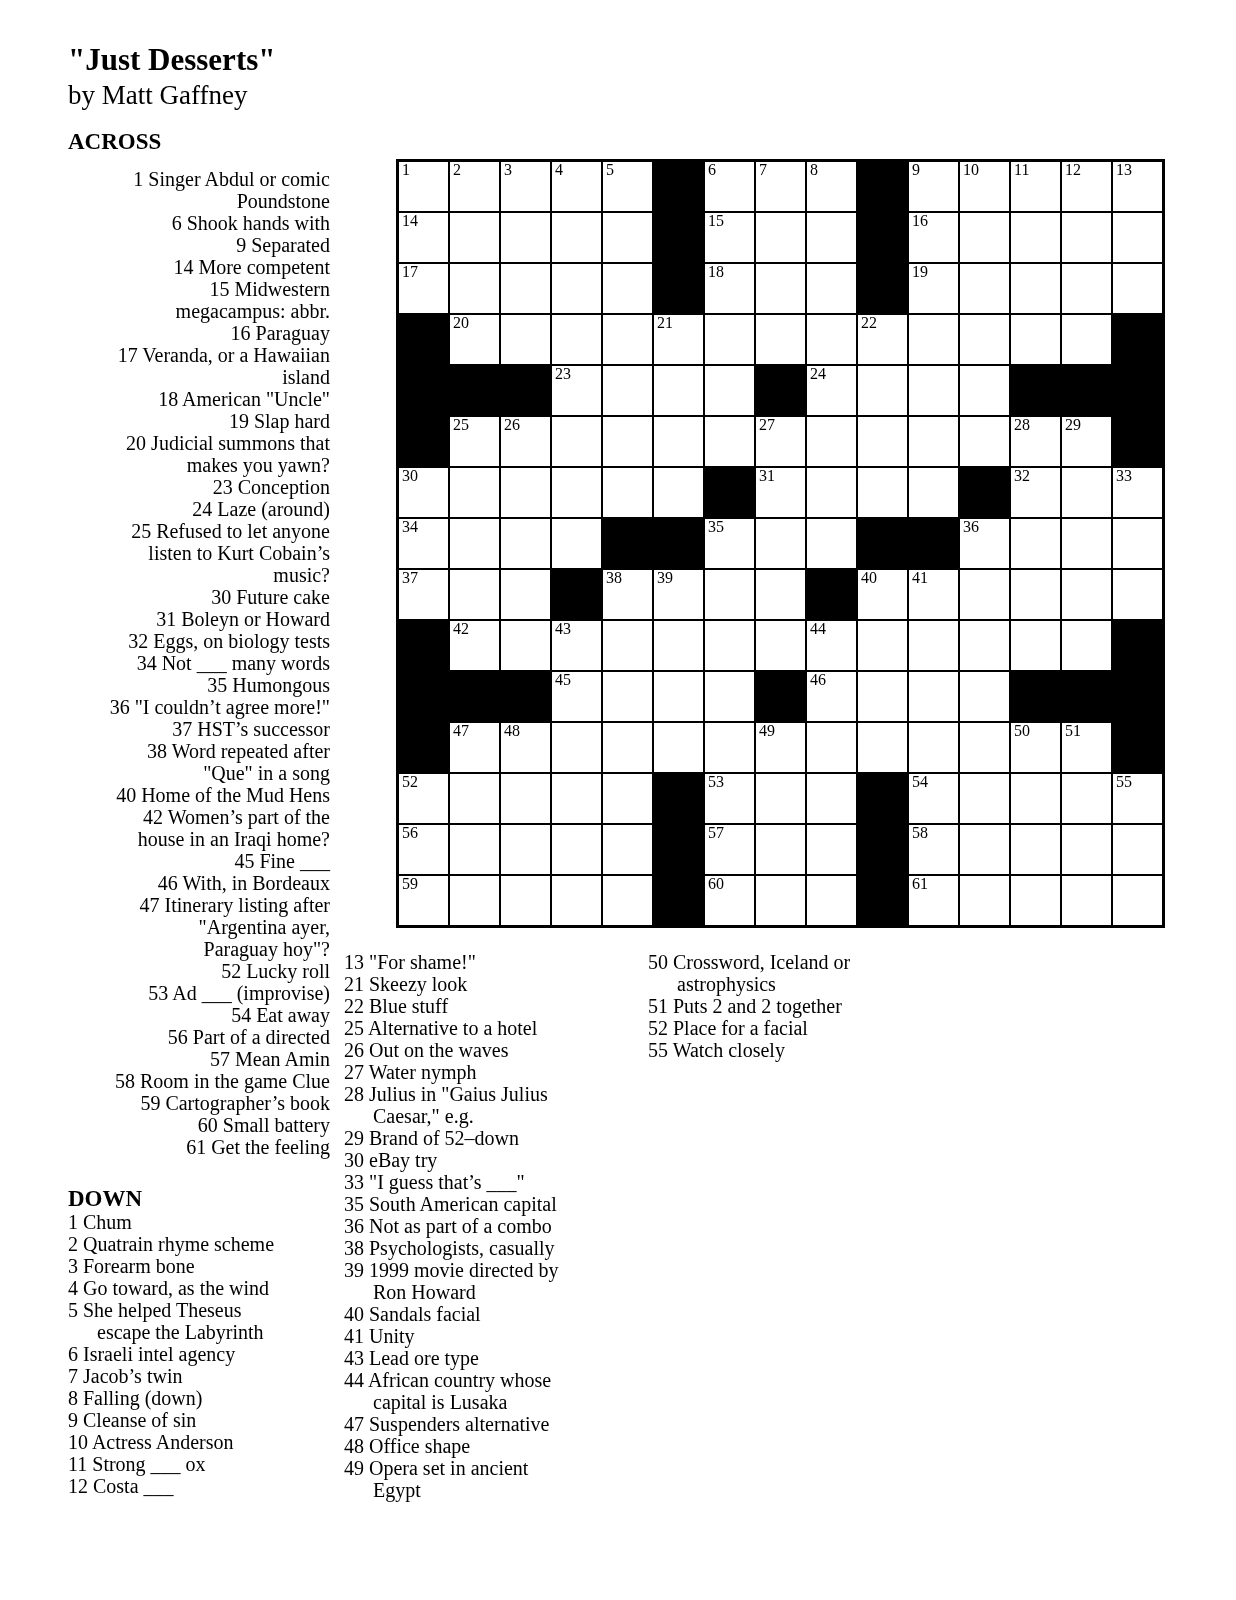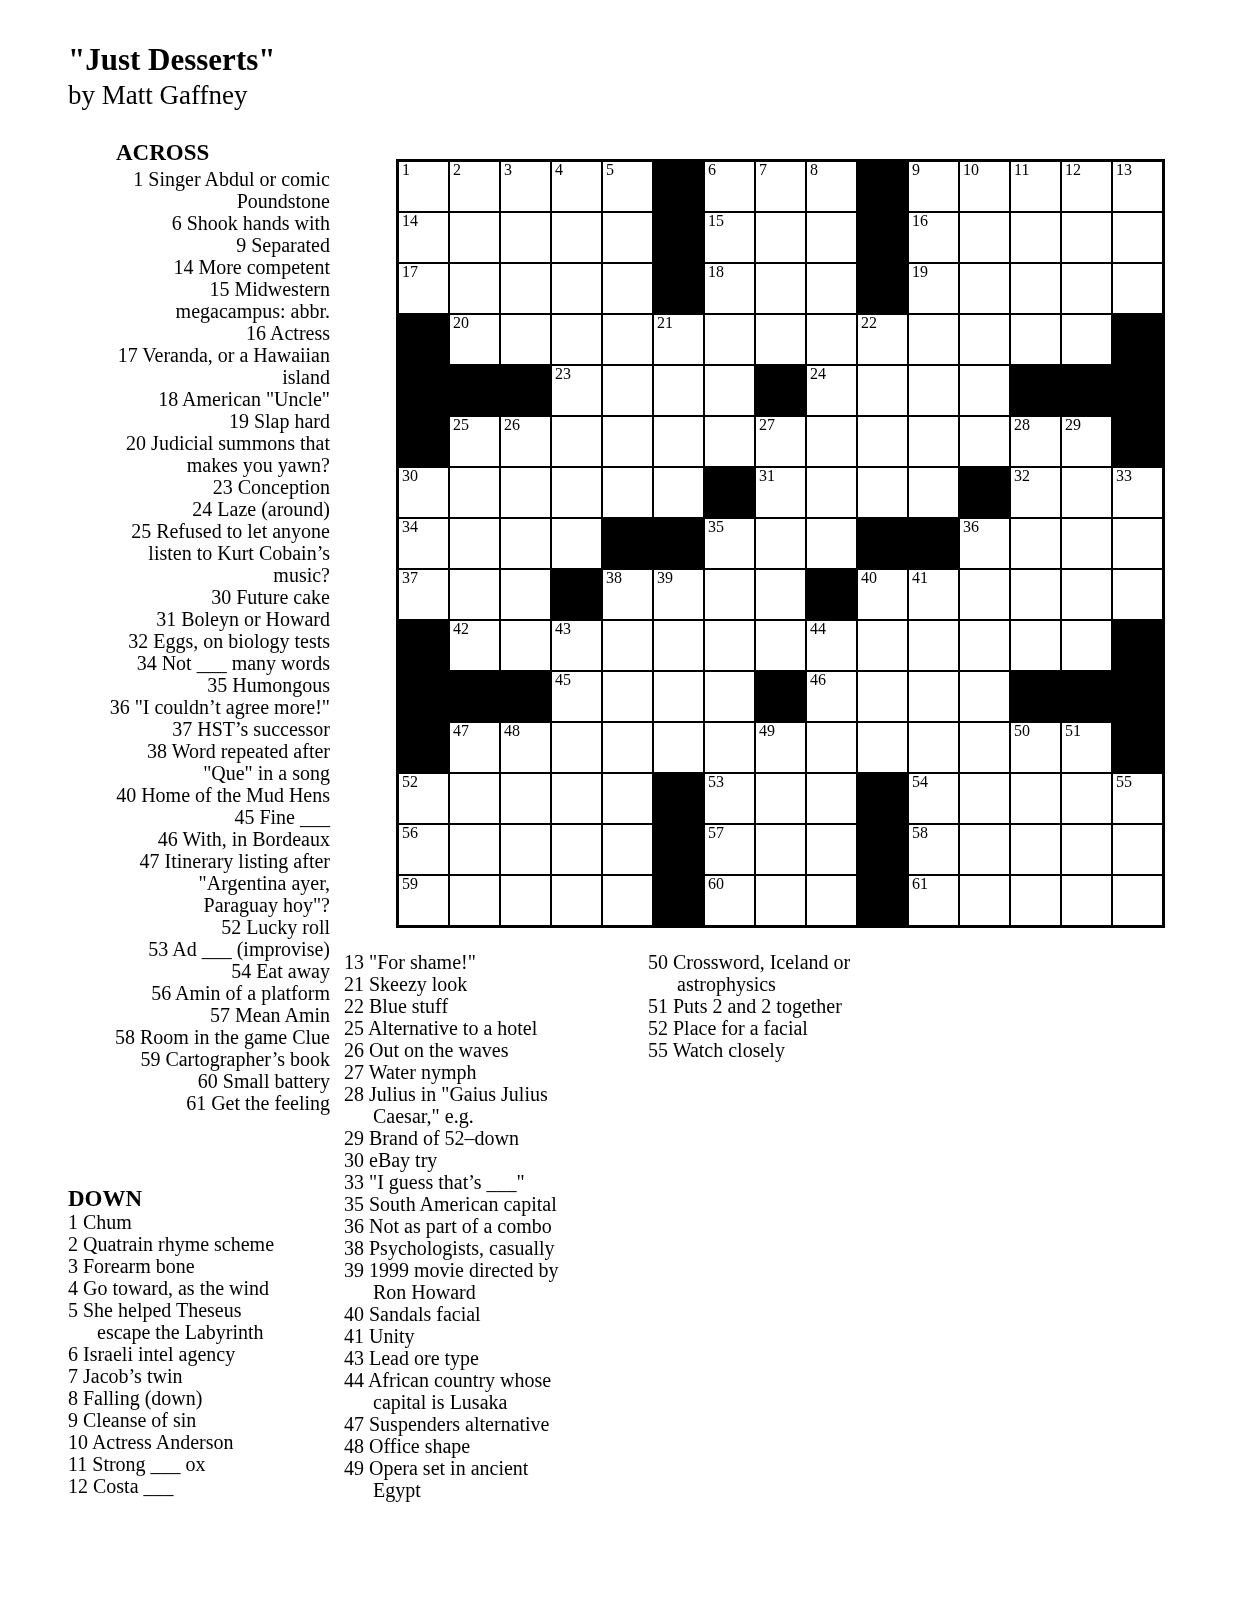--- a/index.html
+++ b/index.html
@@ -13,21 +13,21 @@
     position:absolute; left:68px; top:44px;
     font-size:31px; font-weight:bold; line-height:31px;
   }
   .byline {
     position:absolute; left:68px; top:82px;
     font-size:27px; line-height:27px;
   }
   .section-heading {
     position:absolute; font-size:23px; font-weight:bold; line-height:23px;
   }
-  .across-heading { left:68px; top:141px;margin-left:48px; }
+  .across-heading { left:68px; top:130px; }
   .down-heading   { left:68px; top:1187px; }
   .clue-col {
     position:absolute; font-size:20px; line-height:22px;
   }
   .across-list { left:68px;  top:168px;  width:262px;text-align:right; }
   .down-list-1 { left:68px;  top:1211px; width:262px; }
   .down-list-2 { left:344px; top:951px;  width:272px; }
   .down-list-3 { left:616px; top:951px;  width:288px;margin-left:32px; }
   .clue {
     padding-left:29px; text-indent:-29px;
@@ -57,21 +57,21 @@
 
 <div class="section-heading across-heading">ACROSS</div>
 <div class="clue-col across-list" id="across-list">
     <div class="clue"><span class="clue-num">1</span> <span class="clue-text">Singer Abdul or comic
 Poundstone</span></div>
     <div class="clue"><span class="clue-num">6</span> <span class="clue-text">Shook hands with</span></div>
     <div class="clue"><span class="clue-num">9</span> <span class="clue-text">Separated</span></div>
     <div class="clue"><span class="clue-num">14</span> <span class="clue-text">More competent</span></div>
     <div class="clue"><span class="clue-num">15</span> <span class="clue-text">Midwestern
 megacampus: abbr.</span></div>
-    <div class="clue"><span class="clue-num">16</span> <span class="clue-text">Actress</span></div>
+    <div class="clue"><span class="clue-num">16</span> <span class="clue-text">Paraguay</span></div>
     <div class="clue"><span class="clue-num">17</span> <span class="clue-text">Veranda, or a Hawaiian
 island</span></div>
     <div class="clue"><span class="clue-num">18</span> <span class="clue-text">American "Uncle"</span></div>
     <div class="clue"><span class="clue-num">19</span> <span class="clue-text">Slap hard</span></div>
     <div class="clue"><span class="clue-num">20</span> <span class="clue-text">Judicial summons that
 makes you yawn?</span></div>
     <div class="clue"><span class="clue-num">23</span> <span class="clue-text">Conception</span></div>
     <div class="clue"><span class="clue-num">24</span> <span class="clue-text">Laze (around)</span></div>
     <div class="clue"><span class="clue-num">25</span> <span class="clue-text">Refused to let anyone
 listen to Kurt Cobain’s
@@ -79,29 +79,31 @@
     <div class="clue"><span class="clue-num">30</span> <span class="clue-text">Future cake</span></div>
     <div class="clue"><span class="clue-num">31</span> <span class="clue-text">Boleyn or Howard</span></div>
     <div class="clue"><span class="clue-num">32</span> <span class="clue-text">Eggs, on biology tests</span></div>
     <div class="clue"><span class="clue-num">34</span> <span class="clue-text">Not ___ many words</span></div>
     <div class="clue"><span class="clue-num">35</span> <span class="clue-text">Humongous</span></div>
     <div class="clue"><span class="clue-num">36</span> <span class="clue-text">"I couldn’t agree more!"</span></div>
     <div class="clue"><span class="clue-num">37</span> <span class="clue-text">HST’s successor</span></div>
     <div class="clue"><span class="clue-num">38</span> <span class="clue-text">Word repeated after
 "Que" in a song</span></div>
     <div class="clue"><span class="clue-num">40</span> <span class="clue-text">Home of the Mud Hens</span></div>
+    <div class="clue"><span class="clue-num">42</span> <span class="clue-text">Women’s part of the
+house in an Iraqi home?</span></div>
     <div class="clue"><span class="clue-num">45</span> <span class="clue-text">Fine ___</span></div>
     <div class="clue"><span class="clue-num">46</span> <span class="clue-text">With, in Bordeaux</span></div>
     <div class="clue"><span class="clue-num">47</span> <span class="clue-text">Itinerary listing after
 "Argentina ayer,
 Paraguay hoy"?</span></div>
     <div class="clue"><span class="clue-num">52</span> <span class="clue-text">Lucky roll</span></div>
     <div class="clue"><span class="clue-num">53</span> <span class="clue-text">Ad ___ (improvise)</span></div>
     <div class="clue"><span class="clue-num">54</span> <span class="clue-text">Eat away</span></div>
-    <div class="clue"><span class="clue-num">56</span> <span class="clue-text">Amin of a platform</span></div>
+    <div class="clue"><span class="clue-num">56</span> <span class="clue-text">Part of a directed</span></div>
     <div class="clue"><span class="clue-num">57</span> <span class="clue-text">Mean Amin</span></div>
     <div class="clue"><span class="clue-num">58</span> <span class="clue-text">Room in the game Clue</span></div>
     <div class="clue"><span class="clue-num">59</span> <span class="clue-text">Cartographer’s book</span></div>
     <div class="clue"><span class="clue-num">60</span> <span class="clue-text">Small battery</span></div>
     <div class="clue"><span class="clue-num">61</span> <span class="clue-text">Get the feeling</span></div>
   </div>
 
 <div class="section-heading down-heading">DOWN</div>
 <div class="clue-col down-list-1" id="down-list-1">
     <div class="clue"><span class="clue-num">1</span> <span class="clue-text">Chum</span></div>

